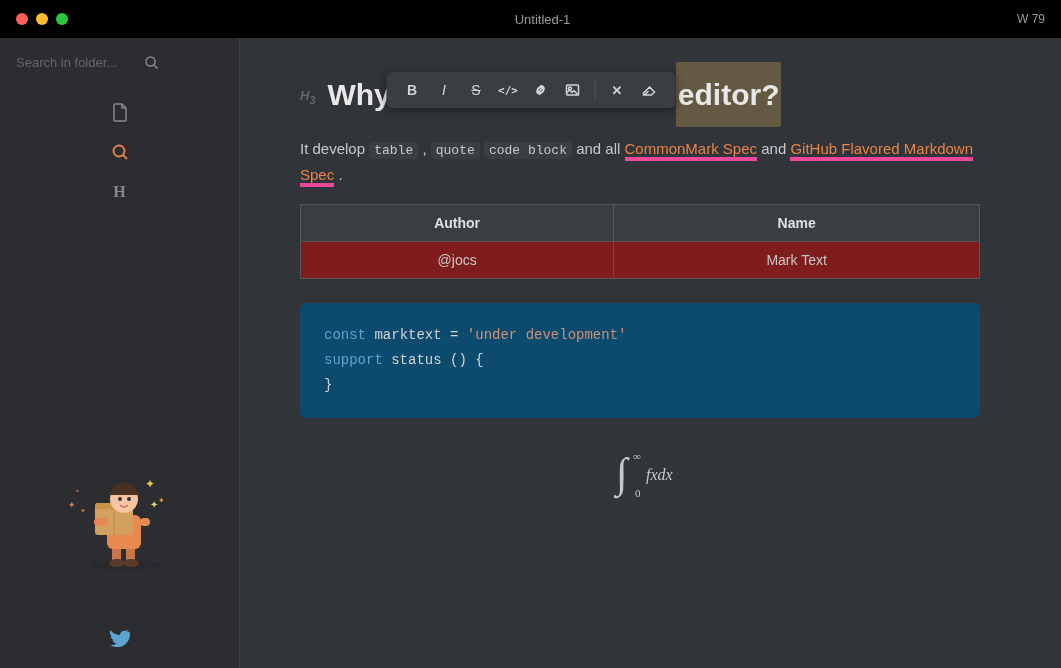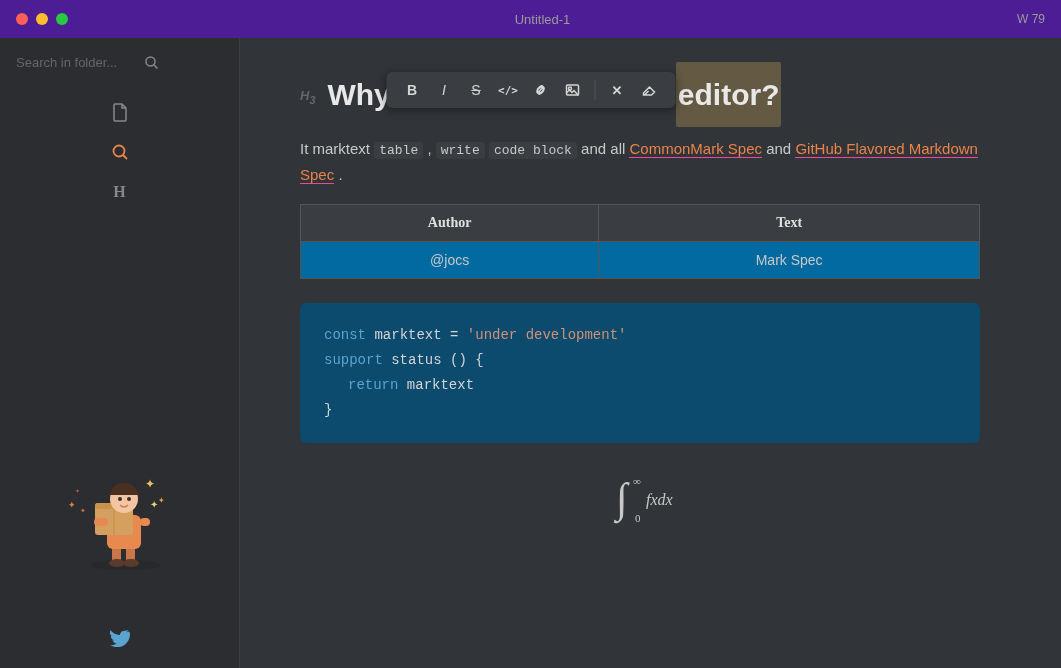--- a/index.html
+++ b/index.html
@@ -13,21 +13,21 @@
       display: flex;
       flex-direction: column;
     }
 
     
     .titlebar {
       display: flex;
       align-items: center;
       justify-content: space-between;
       height: 38px;
-      background: #4c1d95;
+      background: #000000;
       padding: 0 16px;
       flex-shrink: 0;
     }
     .titlebar-controls {
       display: flex;
       gap: 8px;
       align-items: center;
     }
     .titlebar-dot {
       width: 12px;
@@ -210,43 +210,42 @@
       font-family: 'Courier New', monospace;
       background: #3a3d41;
       padding: 1px 5px;
       border-radius: 3px;
       font-size: 13px;
       color: #c8c8c8;
     }
     .link {
       color: #e8834a;
       text-decoration: none;
-      border-bottom: 1px solid #ec4899;
+      border-bottom: 4px solid #ec4899;
     }
 
     
     .md-table {
       border-collapse: collapse;
       width: 680px;
       margin: 16px 0 24px;
       font-size: 14px;
     }
     .md-table th, .md-table td {
       border: 1px solid #555;
       padding: 10px 20px;
       text-align: center;
       color: #c8c8c8;
     }
     .md-table th {
       background: #3a3d41;
       font-weight: 600;
       color: #e0e0e0;
-      font-family: Liberation Serif, serif;
-    }
-    .md-table td { background: #0369a1; }
+    }
+    .md-table td { background: #7f1d1d; }
 
     
     .code-block {
       background: #0c4a6e;
       border-radius: 6px;
       padding: 20px 24px;
       font-family: 'Courier New', monospace;
       font-size: 14px;
       line-height: 1.8;
       margin: 8px 0 24px;
@@ -396,65 +395,59 @@
 
     <div class="heading-row">
       <span class="heading-label">H<sub>3</sub></span>
       <h3 class="heading-text">
         Why another markdown <span class="heading-highlight">editor?</span>
       </h3>
     </div>
 
 
     <p class="para">
-      <span>It marktext </span>
+      <span>It develop </span>
       <code class="code-inline">table</code>
       <span> , </span>
-      <code class="code-inline">write</code>
+      <code class="code-inline">quote</code>
       <span> </span>
       <code class="code-inline">code block</code>
       <span> and all </span>
       <a href="#" class="link">CommonMark Spec</a>
       <span> and </span>
       <a href="#" class="link">GitHub Flavored Markdown Spec</a>
       <span>.</span>
     </p>
 
     <table class="md-table">
       <thead>
         <tr>
           <th>Author</th>
-          <th>Text</th>
+          <th>Name</th>
         </tr>
       </thead>
       <tbody>
         <tr>
           <td>@jocs</td>
-          <td>Mark Spec</td>
+          <td>Mark Text</td>
         </tr>
       </tbody>
     </table>
 
     <div class="code-block">
       <div>
         <span class="code-kw">const</span>
         <span> marktext = </span>
         <span class="code-str">'under development'</span>
       </div>
       <div>
         <span class="code-kw">support</span>
         <span> status () {</span>
       </div>
       <div>
-        <span style="margin-left:24px; display:inline-block;">
-          <span class="code-kw">return</span>
-          <span> marktext</span>
-        </span>
-      </div>
-      <div>
         <span>}</span>
       </div>
     </div>
 
     <div class="math-block">
       <svg width="80" height="60" viewBox="0 0 80 60">
 
         <text x="5" y="45" font-size="42" fill="#c8c8c8" font-family="Georgia, serif" font-style="italic">∫</text>
 
         <text x="22" y="18" font-size="11" fill="#c8c8c8" font-family="Georgia, serif">∞</text>

